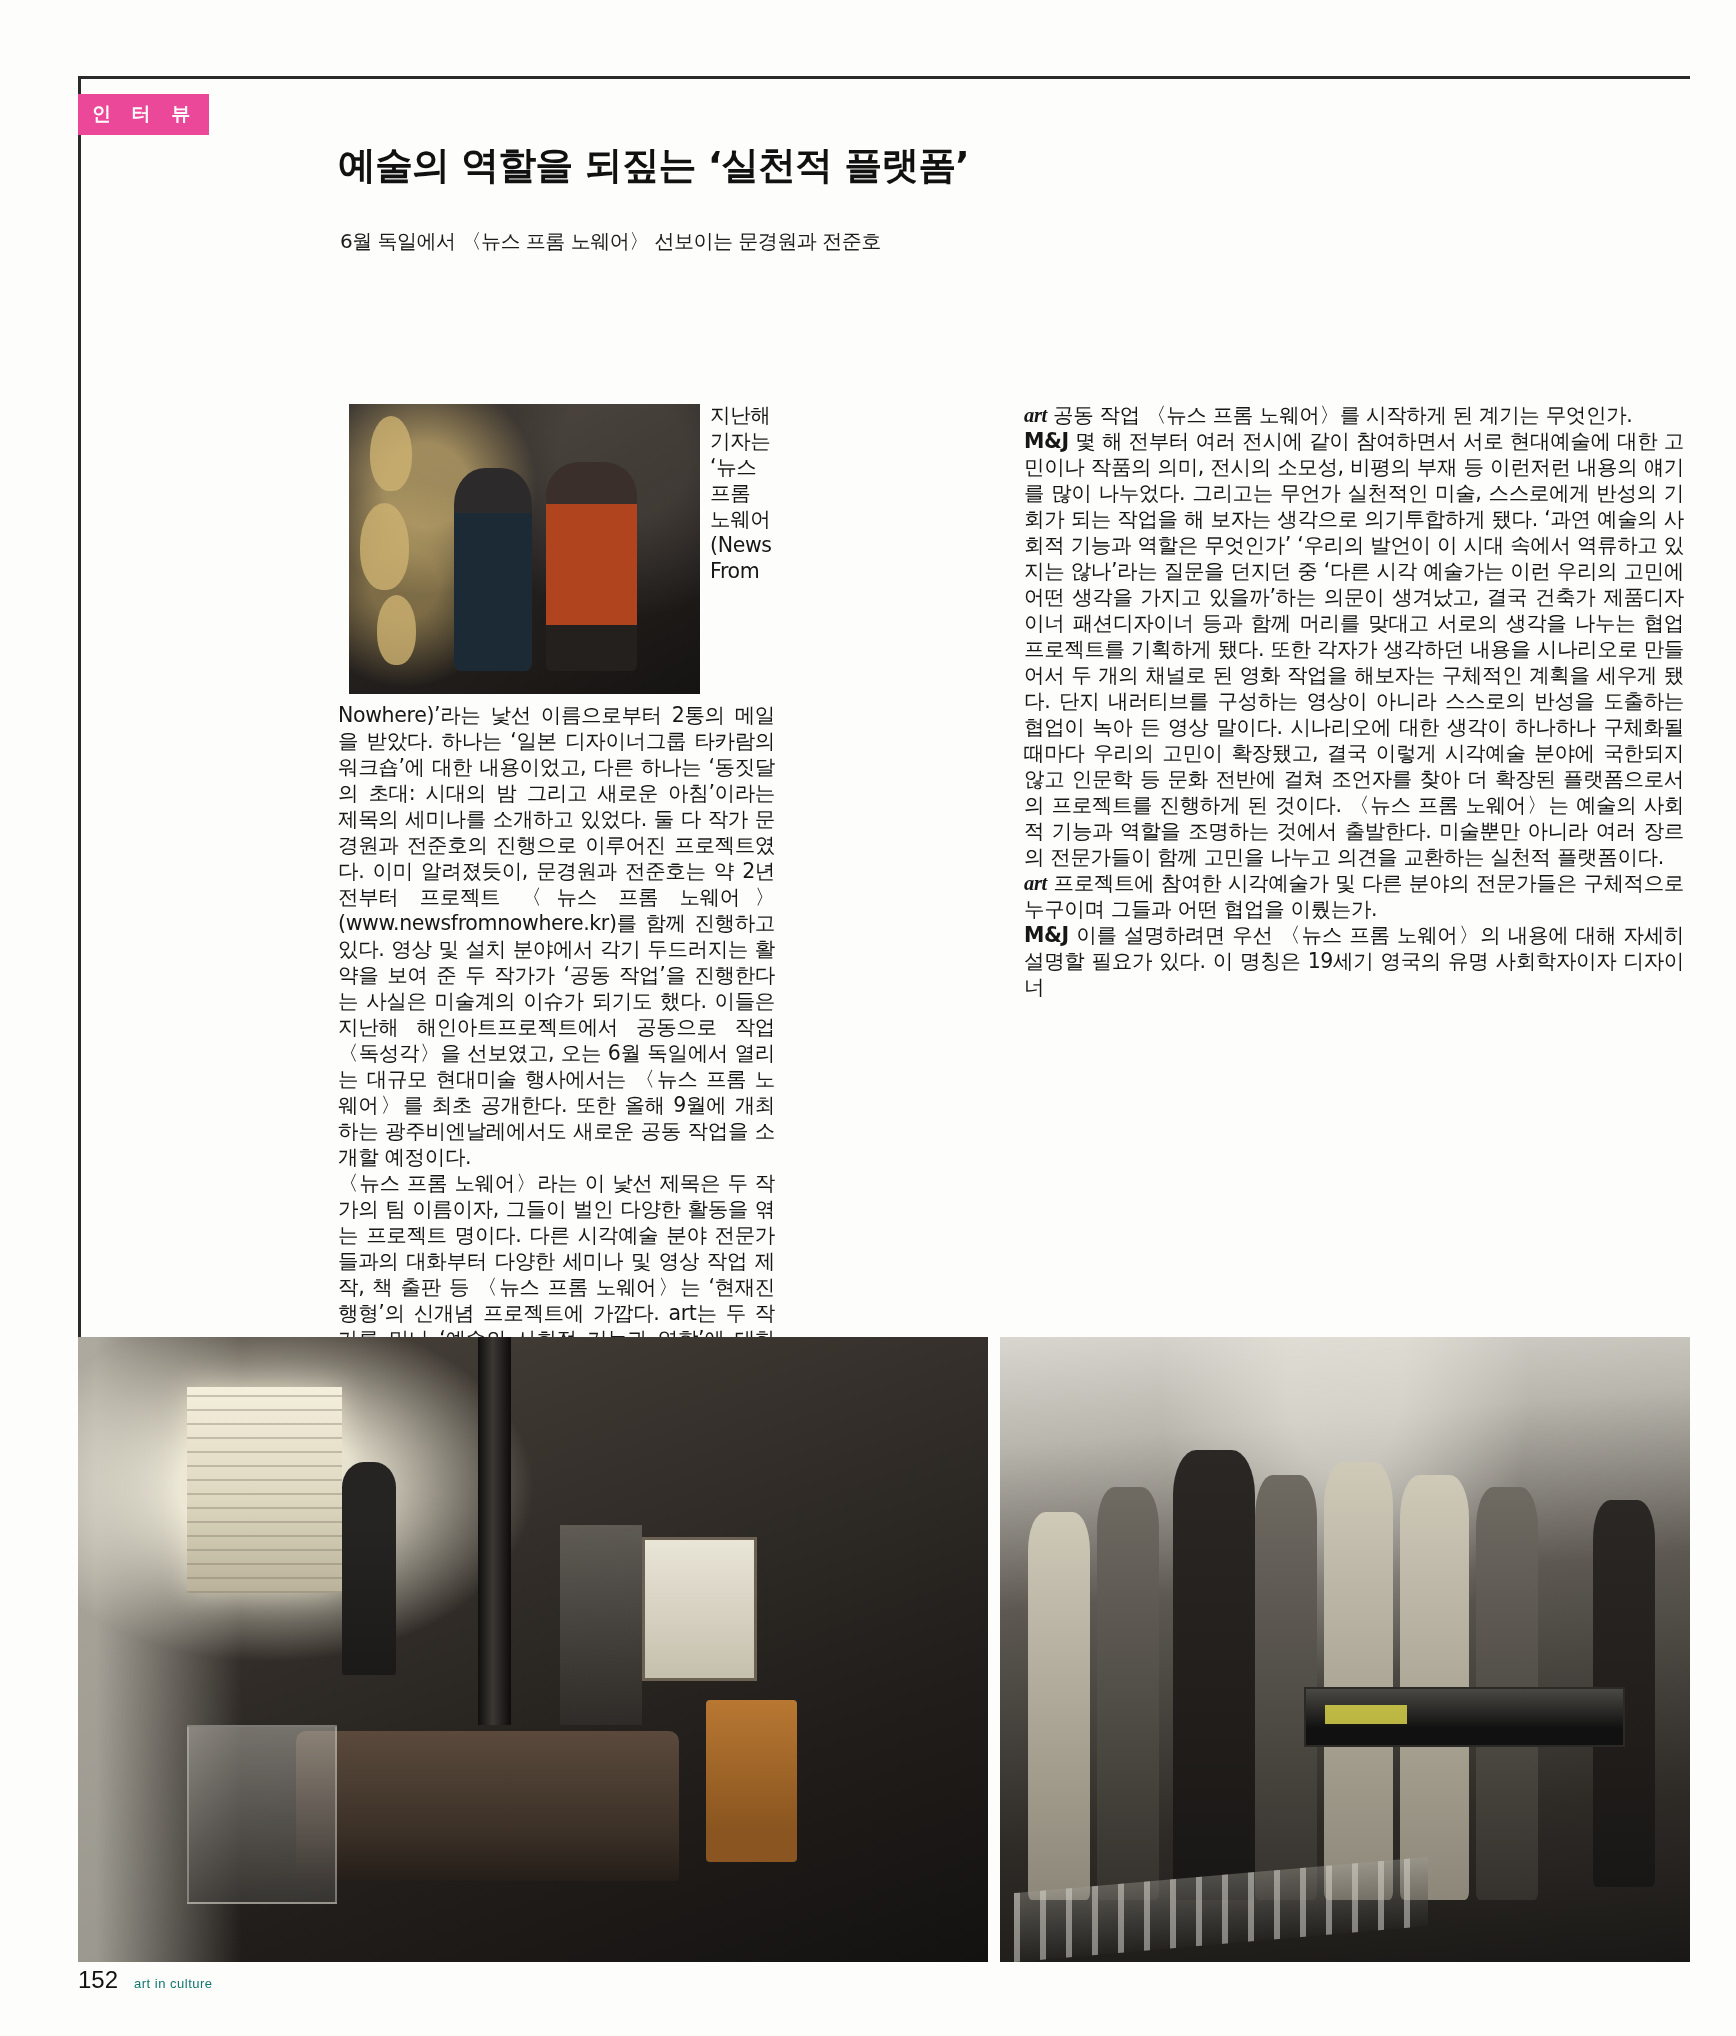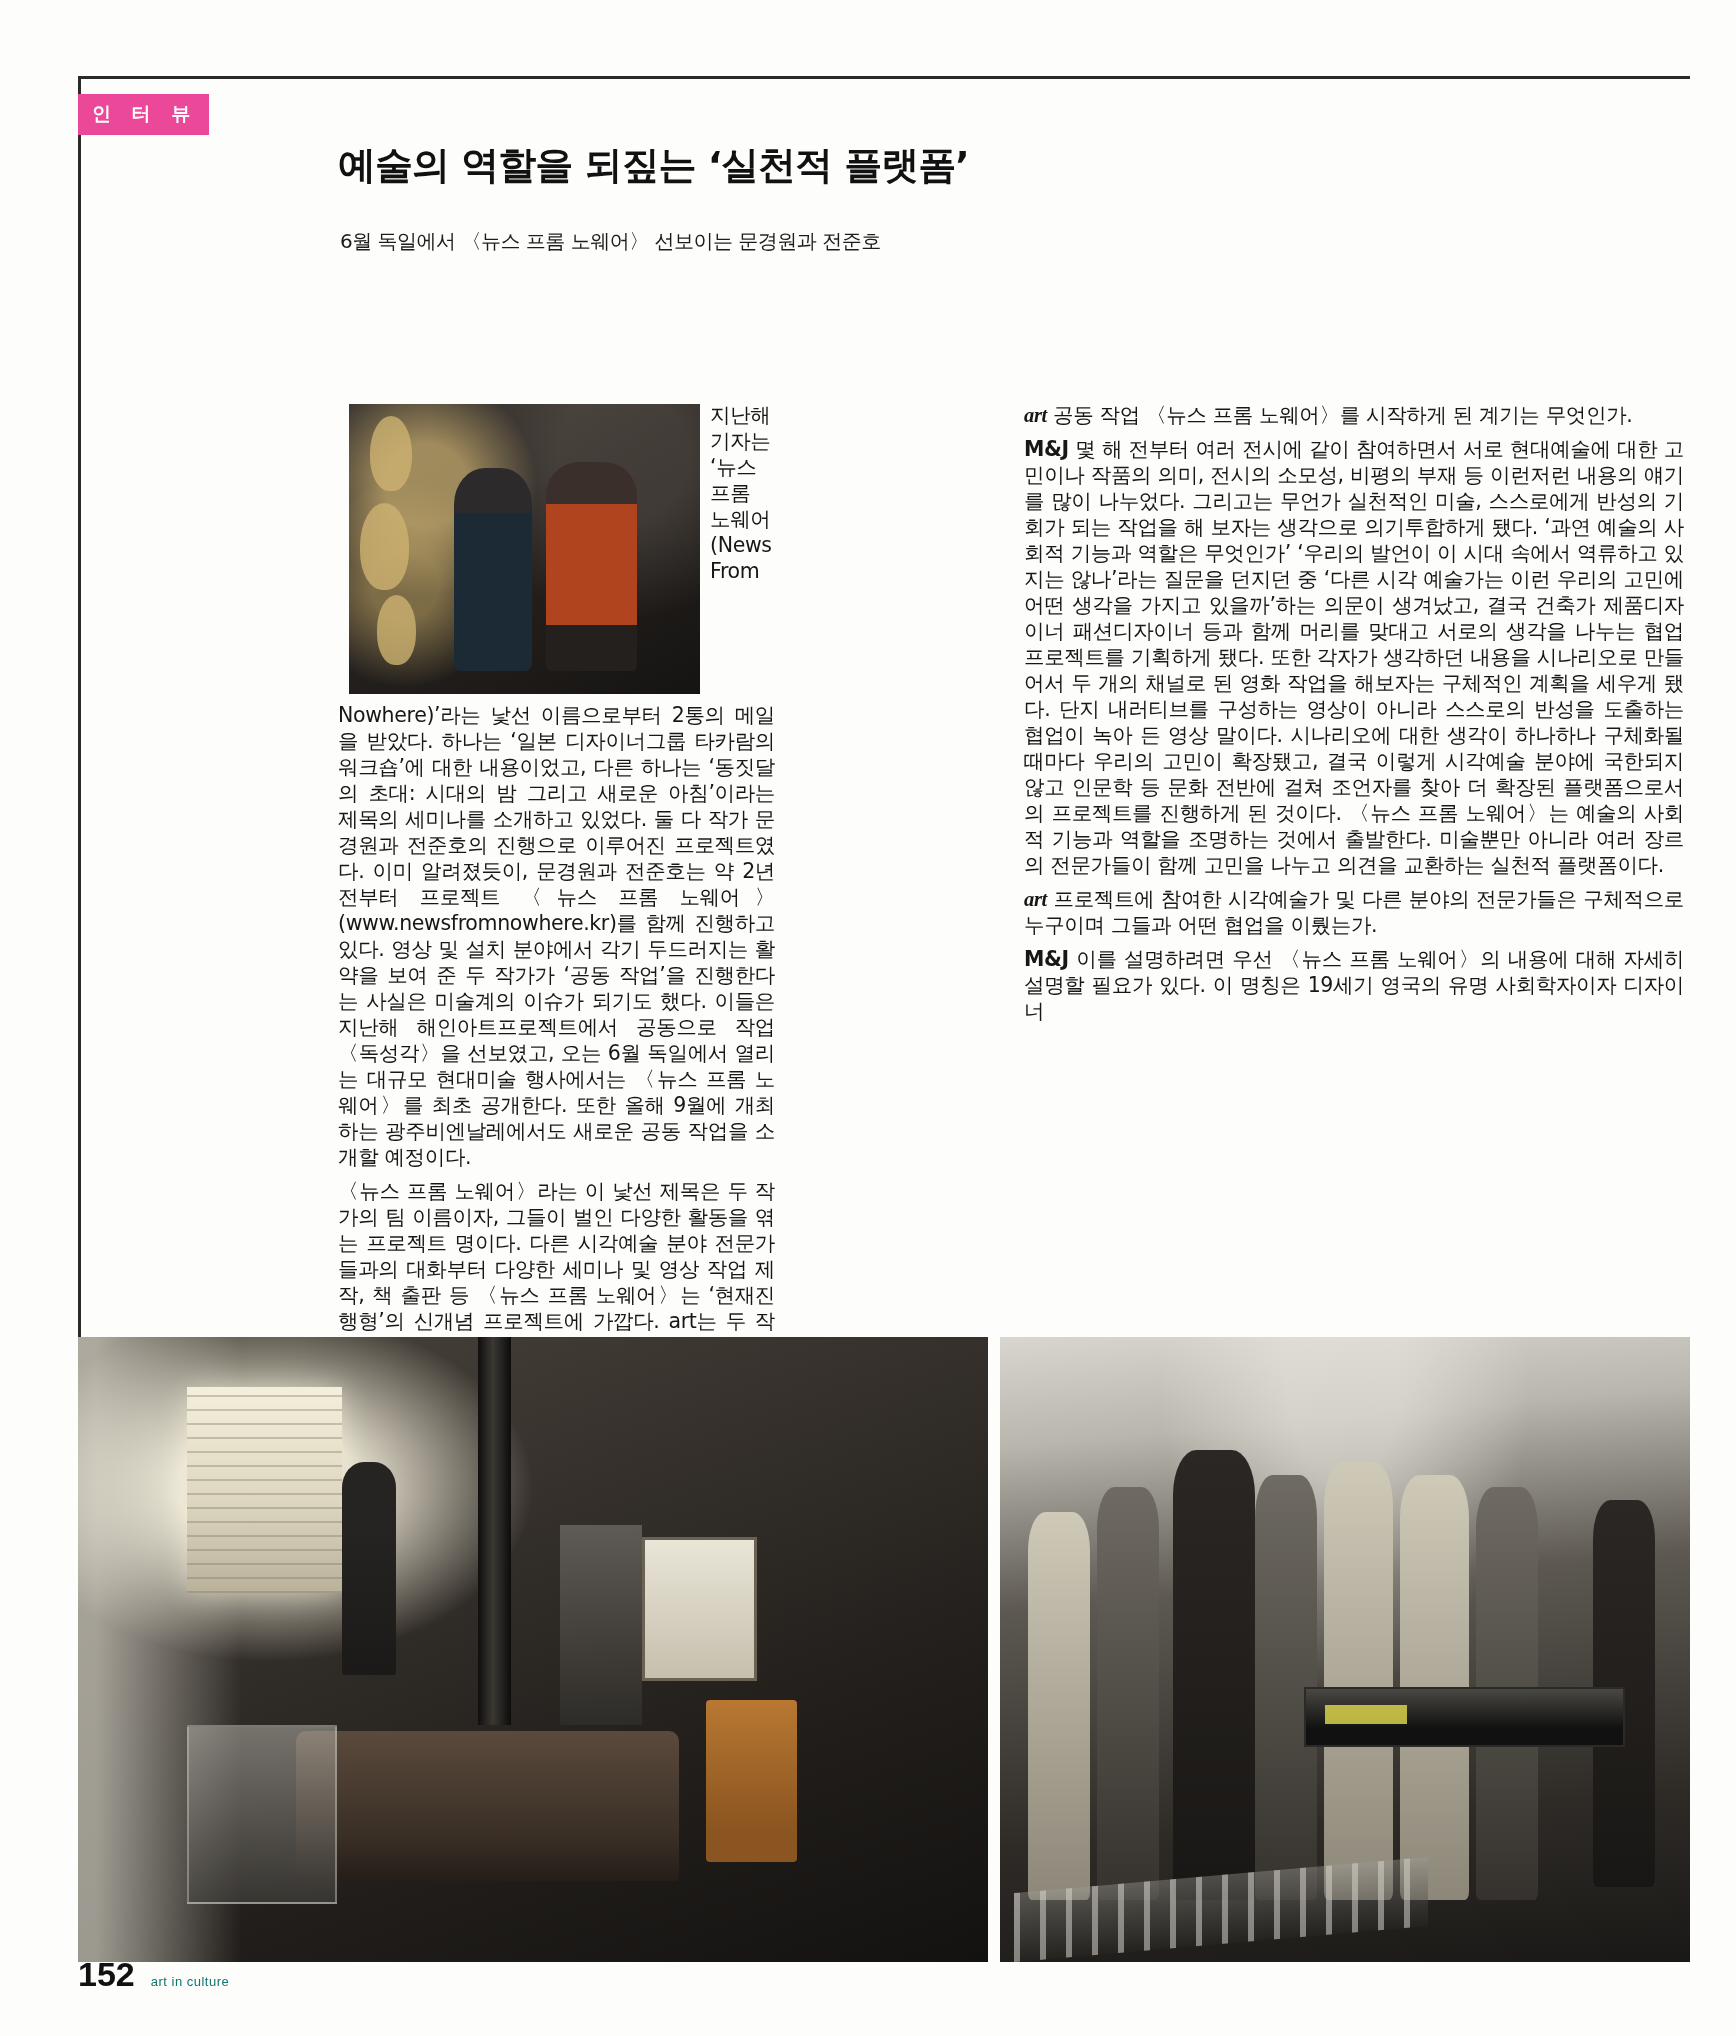--- a/index.html
+++ b/index.html
@@ -215,21 +215,21 @@
   .col {
     position: absolute;
     font-size: 20.5px;
     line-height: 26px;
     letter-spacing: -0.35px;
     text-align: justify;
     color: #171717;
     font-family: "DejaVu Sans", sans-serif;
   }
   .col p { margin: 0; text-indent: 0; }
-  .col p + p { margin-top: 8px; }
+  .col p + p { margin-top: 0; }
   .col-left {
     left: 338px;
     top: 402px;
     width: 437px;
   }
   .float-photo-spacer {
     float: left;
     width: 372px;
     height: 300px;
   }
@@ -248,22 +248,22 @@
   }
   .folio {
     position: absolute;
     left: 78px;
     bottom: 42px;
     display: flex;
     align-items: baseline;
     gap: 16px;
   }
   .folio-num {
-    font-size: 34px;
-    font-weight: 700;
+    font-size: 24px;
+    font-weight: 400;
     color: #111;
   }
   .folio-title {
     font-size: 13px;
     color: #0f766e;
     letter-spacing: 0.5px;
   }
 </style>
 </head>
 <body>

